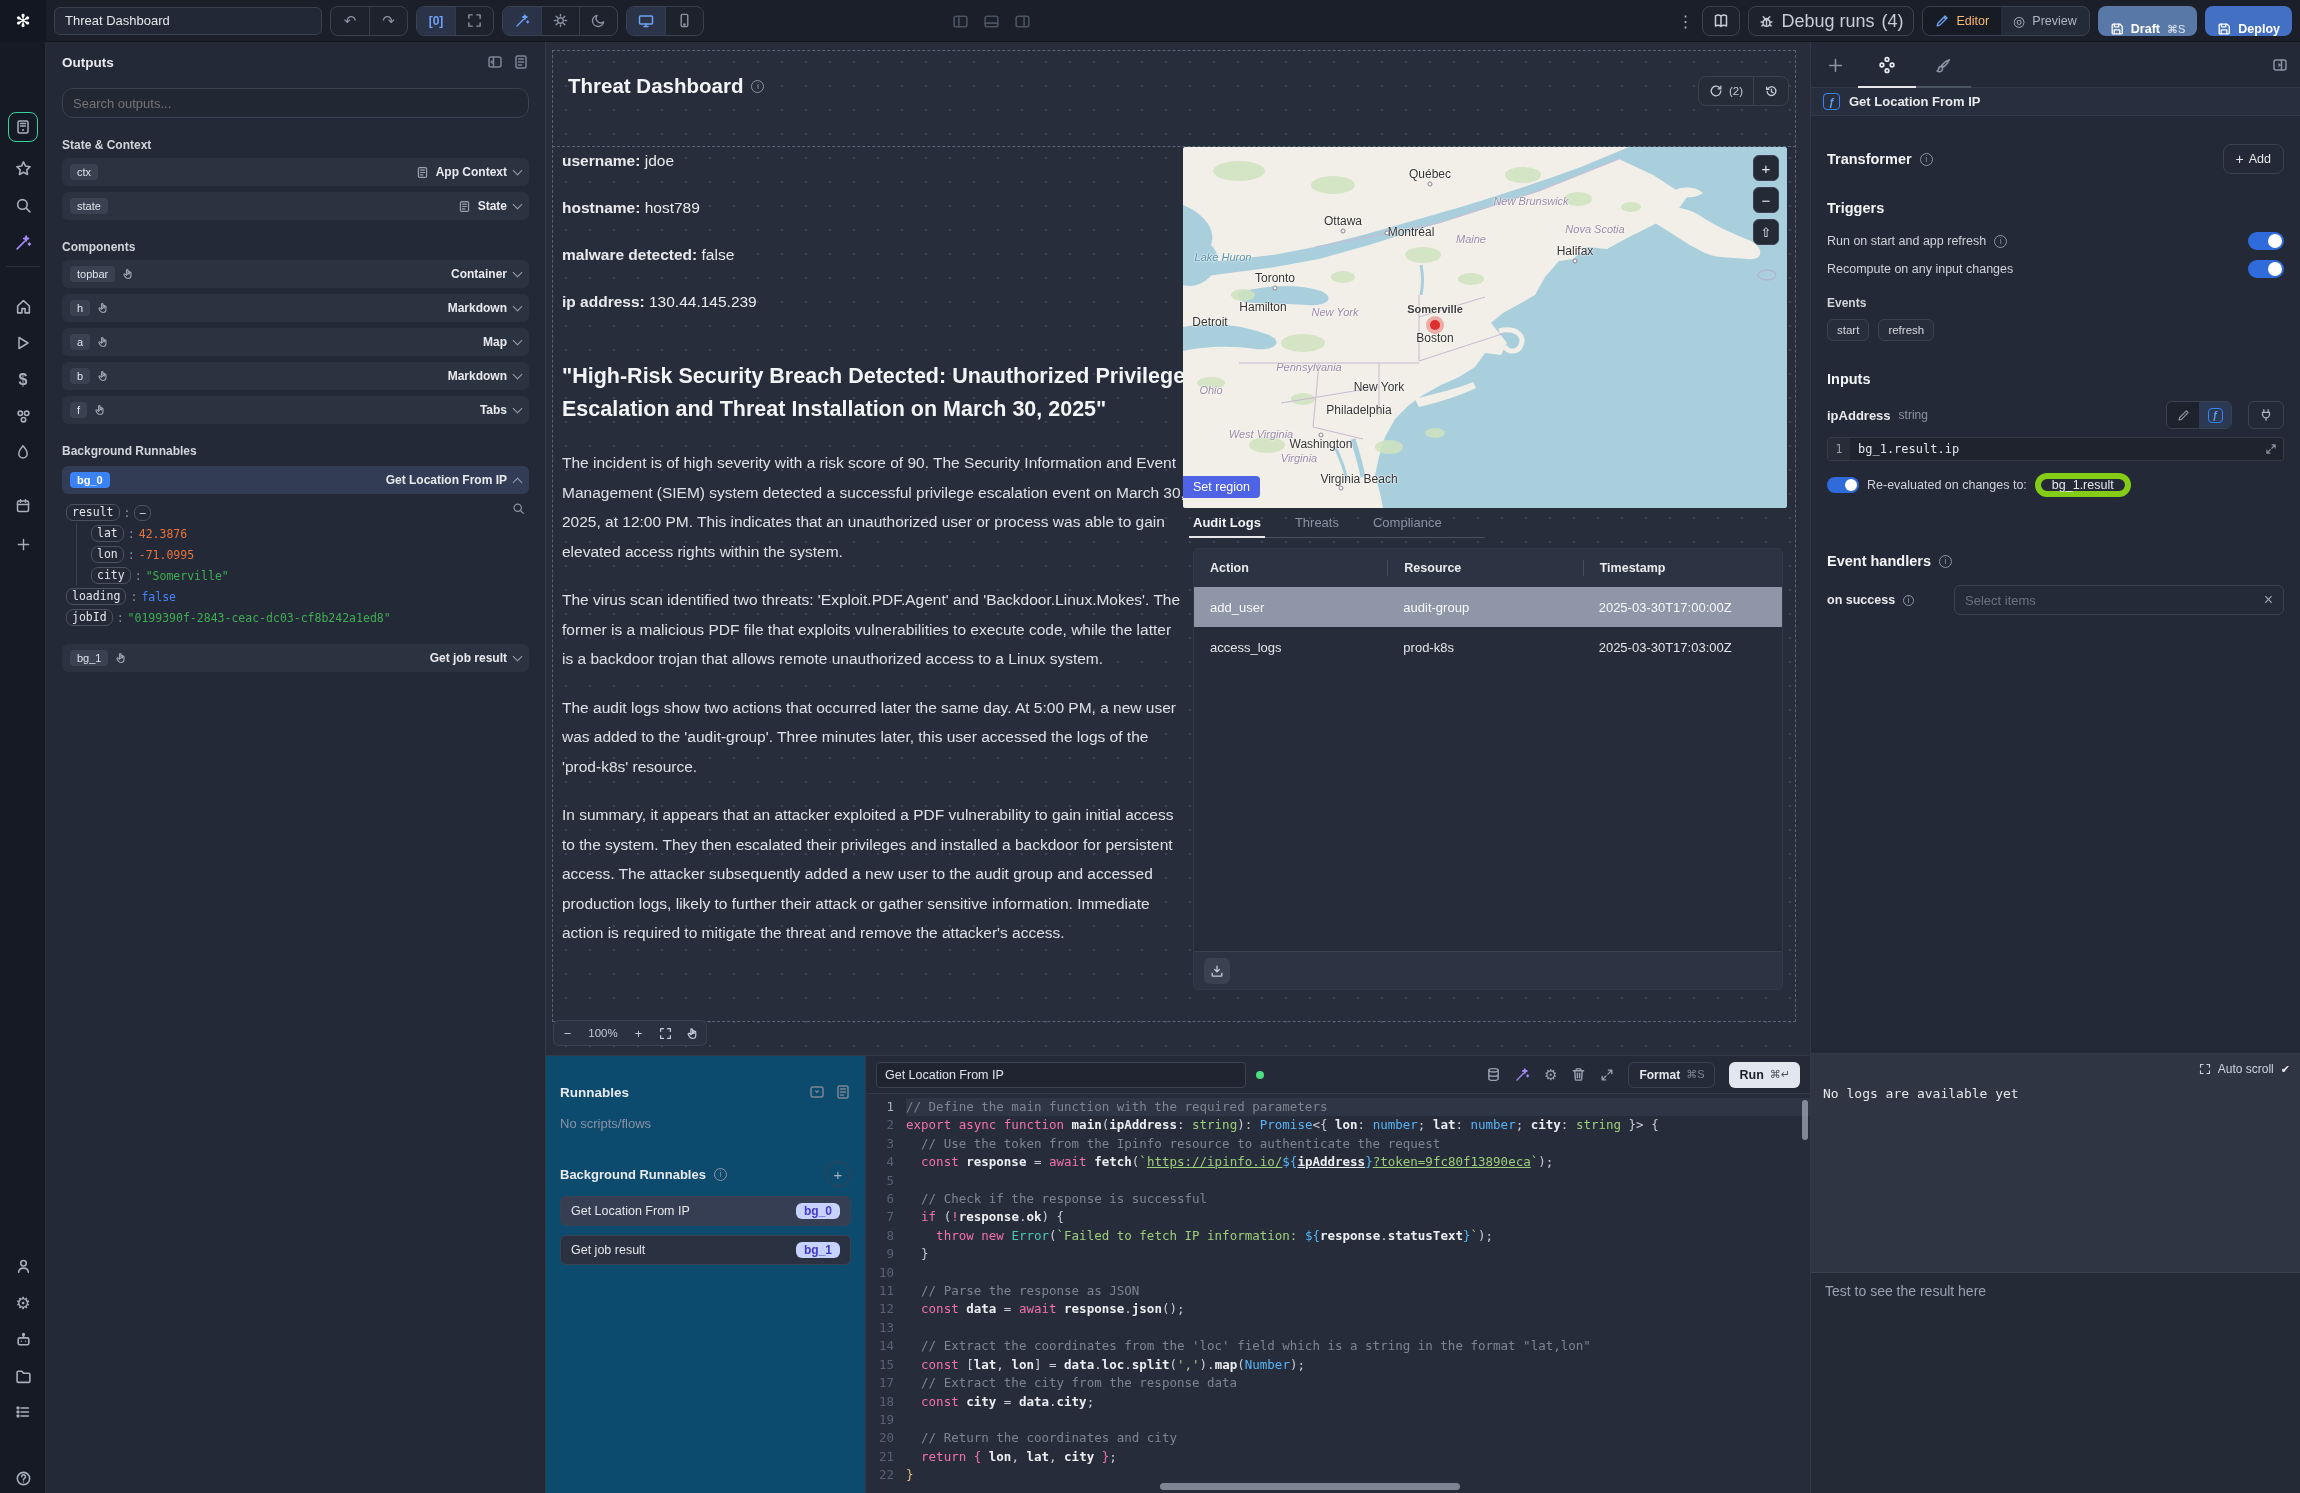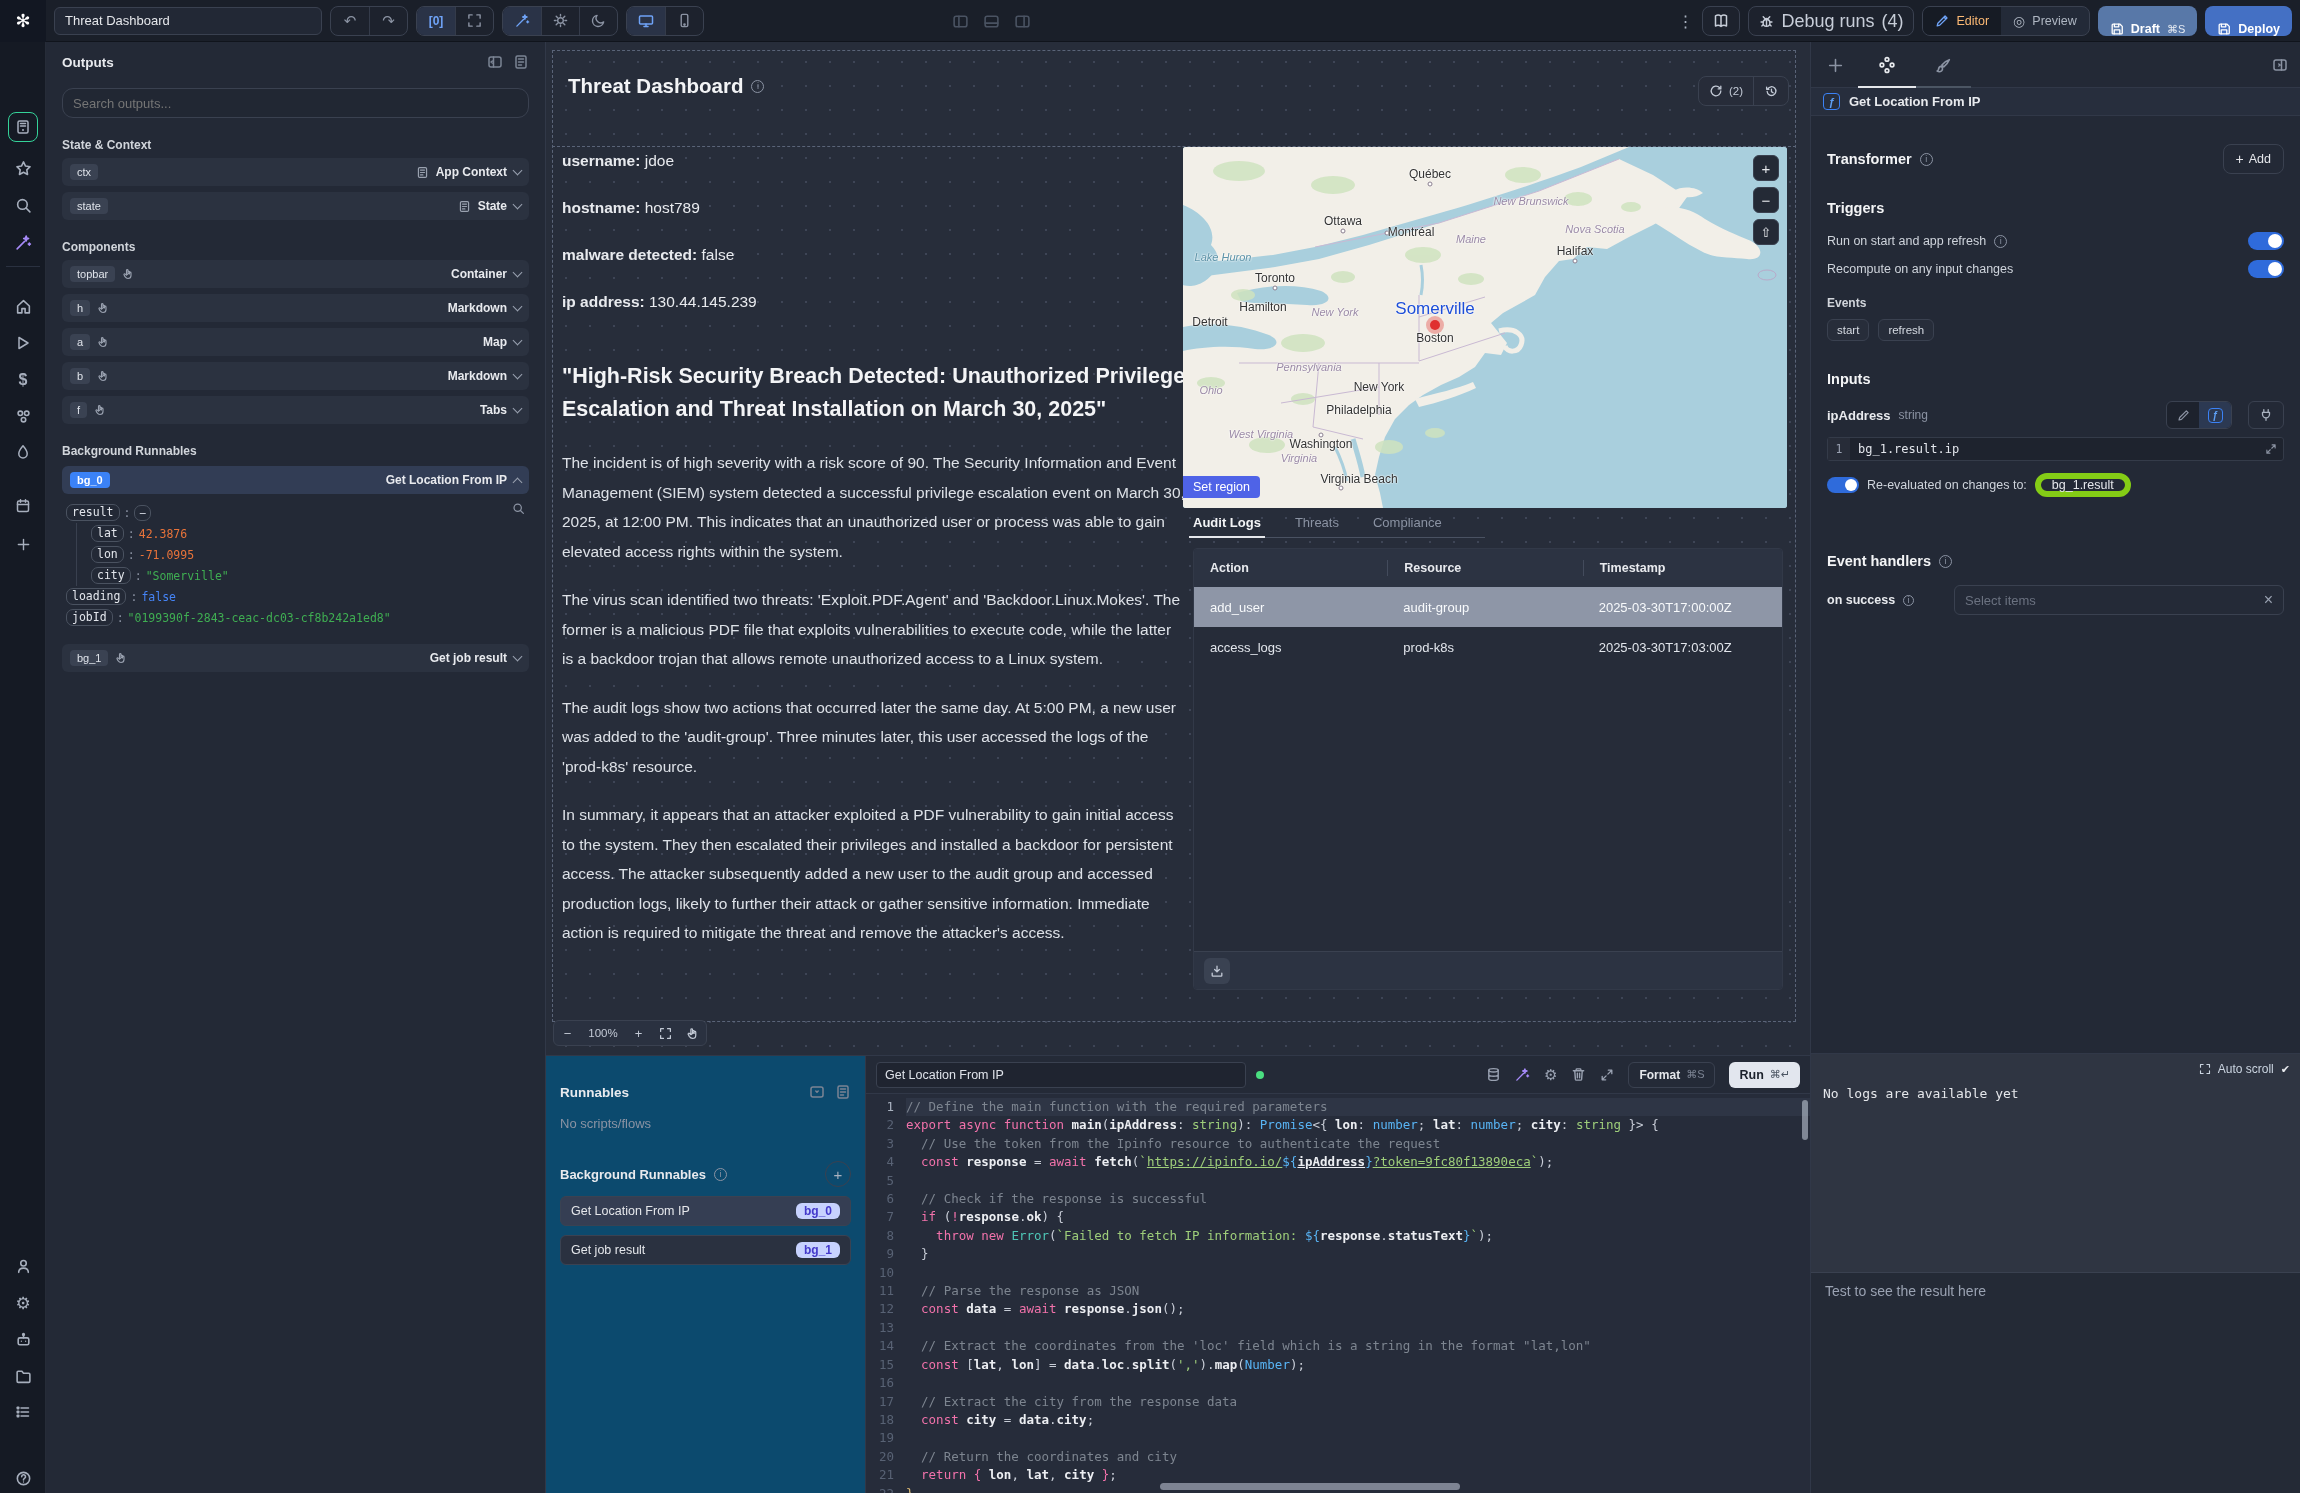--- a/index.html
+++ b/index.html
@@ -86,21 +86,21 @@
   .md-label::after{content:": ";font-weight:bold}
   .report{position:absolute;left:16px;top:318px;width:624px;color:#dde1e7}
   .report h2{margin:0 0 22px 0;font-size:21.5px;line-height:33px;color:#f3f4f6}
   .report p{margin:0 0 19px 0;font-size:15.5px;line-height:29.5px}
 
   
   .map{position:absolute;left:637px;top:105px;width:604px;height:361px;border-radius:3px;overflow:hidden;background:#a9cfdd}
   .mlabel{position:absolute;transform:translate(-50%,-50%);white-space:nowrap;font-size:12px;color:#333;text-shadow:0 0 2px #fff,0 0 2px #fff}
   .mlabel.region{font-style:italic;color:#9b8aa6;font-size:11px}
   .mlabel.water{font-style:italic;color:#5d93a8;font-size:11px}
-  .mlabel.city-bold{font-weight:normal;font-size:17px;color:#1d4ed8}
+  .mlabel.city-bold{font-weight:bold;font-size:11px;color:#404040}
   .map-ctrl{position:absolute;right:8px;top:8px;display:flex;flex-direction:column;gap:6px}
   .map-btn{width:26px;height:26px;background:#242a36;border:1px solid #3a4150;border-radius:6px;color:#e5e7eb;display:flex;align-items:center;justify-content:center;font-size:15px;cursor:pointer}
   .mb-plus::after{content:"+"}
   .mb-minus::after{content:"−"}
   .mb-up::after{content:"⇧";font-size:13px}
   .set-region{position:absolute;left:0;bottom:10px;background:#4f63e7;color:#fff;font-size:12.5px;padding:4px 10px;border-radius:0 4px 4px 0;cursor:pointer}
   .marker-outer{position:absolute;width:18px;height:18px;border-radius:50%;background:rgba(226,48,42,.35);transform:translate(-50%,-50%)}
   .marker-inner{position:absolute;width:10px;height:10px;border-radius:50%;background:#e02f2f;transform:translate(-50%,-50%)}
 
   
@@ -825,21 +825,20 @@
         <div class="code-line"><span class="gut">6</span><span class="cont"><span class="tk-w">  </span><span class="tk-c">// Check if the response is successful</span></span></div>
         <div class="code-line"><span class="gut">7</span><span class="cont"><span class="tk-w">  </span><span class="tk-k">if</span><span class="tk-w"> (</span><span class="tk-k">!</span><span class="tk-f">response</span><span class="tk-w">.</span><span class="tk-f">ok</span><span class="tk-w">) {</span></span></div>
         <div class="code-line"><span class="gut">8</span><span class="cont"><span class="tk-w">    </span><span class="tk-k">throw new </span><span class="tk-e">Error</span><span class="tk-w">(</span><span class="tk-s">`Failed to fetch IP information: </span><span class="tk-n">${</span><span class="tk-f">response</span><span class="tk-w">.</span><span class="tk-f">statusText</span><span class="tk-n">}</span><span class="tk-s">`</span><span class="tk-w">);</span></span></div>
         <div class="code-line"><span class="gut">9</span><span class="cont"><span class="tk-w">  }</span></span></div>
         <div class="code-line"><span class="gut">10</span><span class="cont"></span></div>
         <div class="code-line"><span class="gut">11</span><span class="cont"><span class="tk-w">  </span><span class="tk-c">// Parse the response as JSON</span></span></div>
         <div class="code-line"><span class="gut">12</span><span class="cont"><span class="tk-w">  </span><span class="tk-k">const </span><span class="tk-f">data</span><span class="tk-w"> = </span><span class="tk-k">await </span><span class="tk-f">response</span><span class="tk-w">.</span><span class="tk-f">json</span><span class="tk-w">();</span></span></div>
         <div class="code-line"><span class="gut">13</span><span class="cont"></span></div>
         <div class="code-line"><span class="gut">14</span><span class="cont"><span class="tk-w">  </span><span class="tk-c">// Extract the coordinates from the 'loc' field which is a string in the format "lat,lon"</span></span></div>
         <div class="code-line"><span class="gut">15</span><span class="cont"><span class="tk-w">  </span><span class="tk-k">const </span><span class="tk-w">[</span><span class="tk-f">lat</span><span class="tk-w">, </span><span class="tk-f">lon</span><span class="tk-w">] = </span><span class="tk-f">data</span><span class="tk-w">.</span><span class="tk-f">loc</span><span class="tk-w">.</span><span class="tk-f">split</span><span class="tk-w">(</span><span class="tk-s">','</span><span class="tk-w">).</span><span class="tk-f">map</span><span class="tk-w">(</span><span class="tk-n">Number</span><span class="tk-w">);</span></span></div>
-        <div class="code-line"><span class="gut">16</span><span class="cont"></span></div>
         <div class="code-line"><span class="gut">17</span><span class="cont"><span class="tk-w">  </span><span class="tk-c">// Extract the city from the response data</span></span></div>
         <div class="code-line"><span class="gut">18</span><span class="cont"><span class="tk-w">  </span><span class="tk-k">const </span><span class="tk-f">city</span><span class="tk-w"> = </span><span class="tk-f">data</span><span class="tk-w">.</span><span class="tk-f">city</span><span class="tk-w">;</span></span></div>
         <div class="code-line"><span class="gut">19</span><span class="cont"></span></div>
         <div class="code-line"><span class="gut">20</span><span class="cont"><span class="tk-w">  </span><span class="tk-c">// Return the coordinates and city</span></span></div>
         <div class="code-line"><span class="gut">21</span><span class="cont"><span class="tk-w">  </span><span class="tk-k">return</span><span class="tk-w"> </span><span class="tk-k">{</span><span class="tk-w"> </span><span class="tk-f">lon</span><span class="tk-w">, </span><span class="tk-f">lat</span><span class="tk-w">, </span><span class="tk-f">city</span><span class="tk-w"> </span><span class="tk-k">}</span><span class="tk-w">;</span></span></div>
         <div class="code-line"><span class="gut">22</span><span class="cont"><span class="tk-y">}</span></span></div>
       </div>
     <div class="vscroll"></div>
     <div class="hscroll"></div>
   </section>

